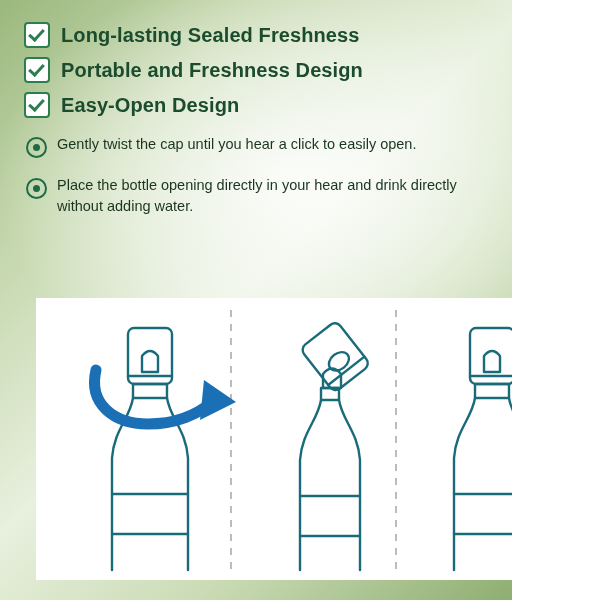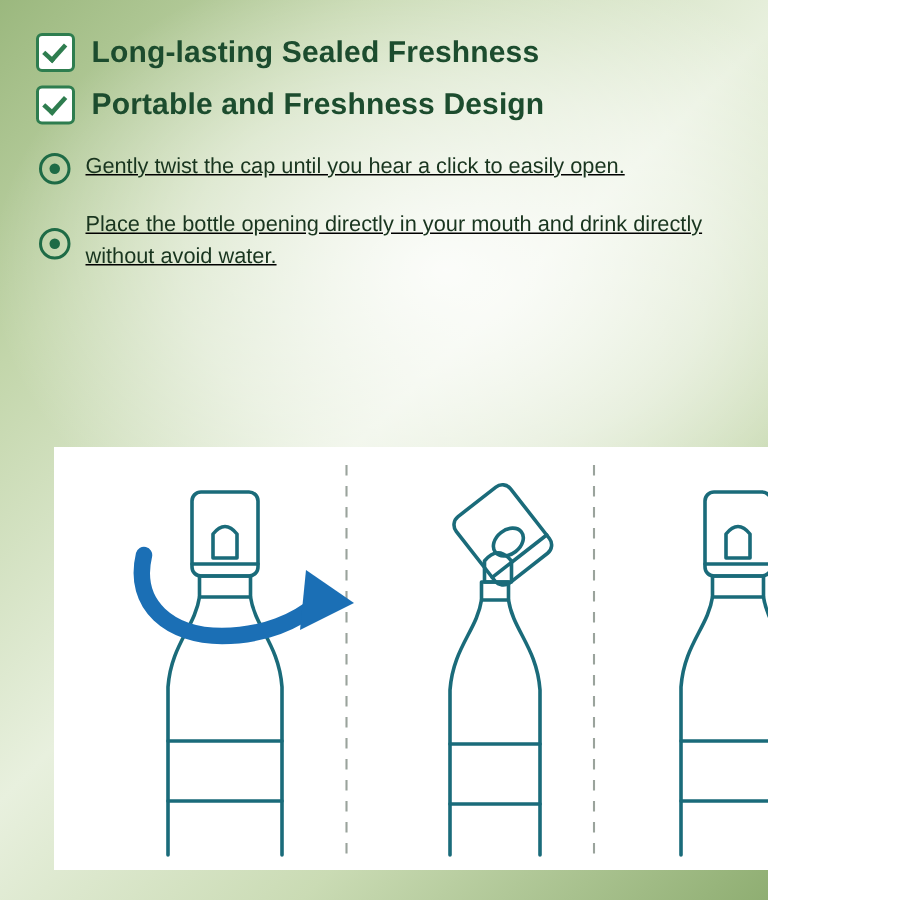--- a/index.html
+++ b/index.html
@@ -65,23 +65,22 @@
     line-height: 1.15;
   }
 
   
   .instructions {
     margin: 0;
     padding: 0 10px 0 2px;
   }
   .instruction-row {
     display: flex;
-    align-items: center;
+    align-items: flex-start;
     margin-bottom: 17px;
-    text-decoration: underline;
   }
   .bullet-icon {
     width: 17px;
     height: 17px;
     flex: 0 0 17px;
     border: 2px solid #1e6b46;
     border-radius: 50%;
     margin-right: 10px;
     margin-top: 3px;
     position: relative;
@@ -127,30 +126,34 @@
 
     <div class="features">
       <div class="feature-row">
         <span class="check-box"></span>
         <span class="feature-label">Long-lasting Sealed Freshness</span>
       </div>
       <div class="feature-row">
         <span class="check-box"></span>
         <span class="feature-label">Portable and Freshness Design</span>
       </div>
+      <div class="feature-row">
+        <span class="check-box"></span>
+        <span class="feature-label">Easy-Open Design</span>
+      </div>
     </div>
 
     <div class="instructions">
       <div class="instruction-row">
         <span class="bullet-icon"></span>
         <span class="instruction-text">Gently twist the cap until you hear a click to easily open.</span>
       </div>
       <div class="instruction-row">
         <span class="bullet-icon"></span>
-        <span class="instruction-text">Place the bottle opening directly in your mouth and drink directly without avoid water.</span>
+        <span class="instruction-text">Place the bottle opening directly in your hear and drink directly without adding water.</span>
       </div>
     </div>
 
   </div>
 
   <div class="panel">
     <svg width="552" height="282" viewBox="0 0 552 282" xmlns="http://www.w3.org/2000/svg">
       <rect x="0" y="0" width="552" height="282" fill="#ffffff"></rect>
 
       <g stroke="#9aa39c" stroke-width="1.4" stroke-dasharray="7 7" fill="none">

